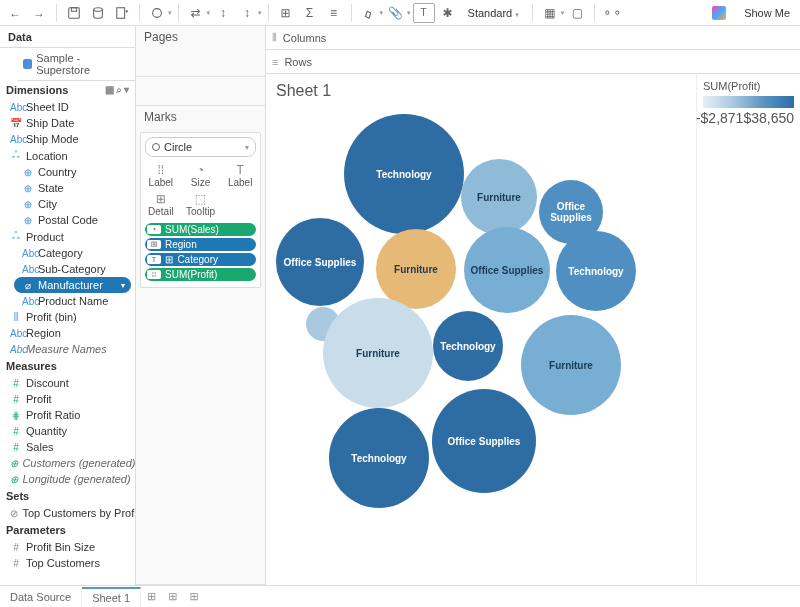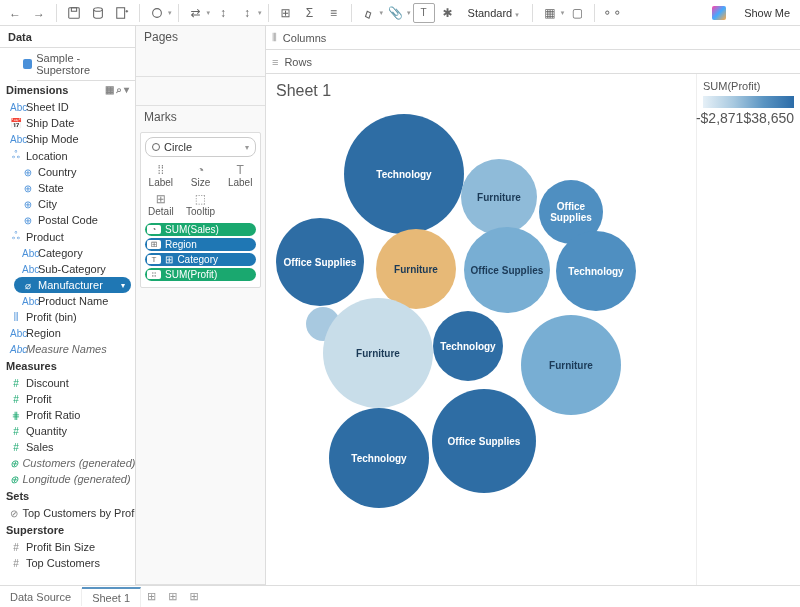--- a/index.html
+++ b/index.html
@@ -257,21 +257,21 @@
       <div class="section-hdr">
           <span>Sets</span>
         </div>
       <div class="field-list">
         <div class="field">
             <span class="fi set">⊘</span>
             <span>Top Customers by Profit</span>
           </div>
       </div>
       <div class="section-hdr">
-          <span>Superstore</span>
+          <span>Parameters</span>
         </div>
       <div class="field-list">
         <div class="field">
             <span class="fi set">#</span>
             <span>Profit Bin Size</span>
           </div>
         <div class="field">
             <span class="fi set">#</span>
             <span>Top Customers</span>
           </div>

